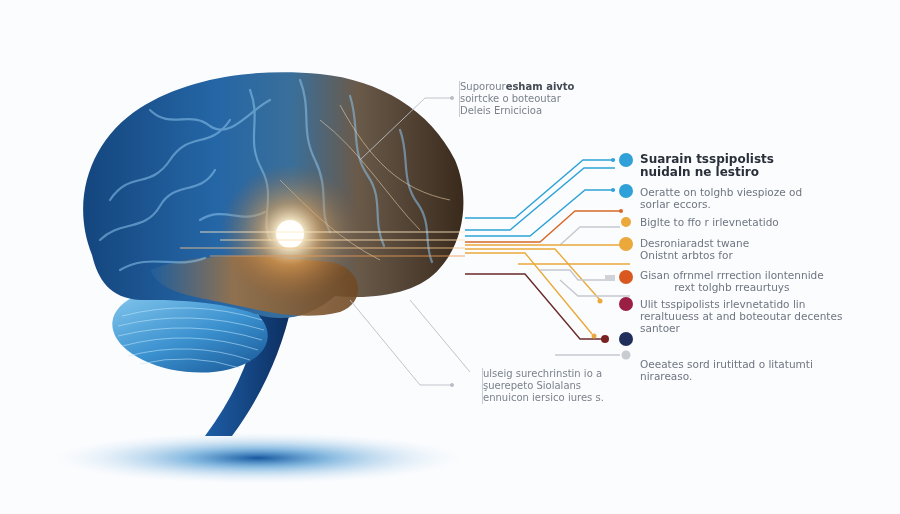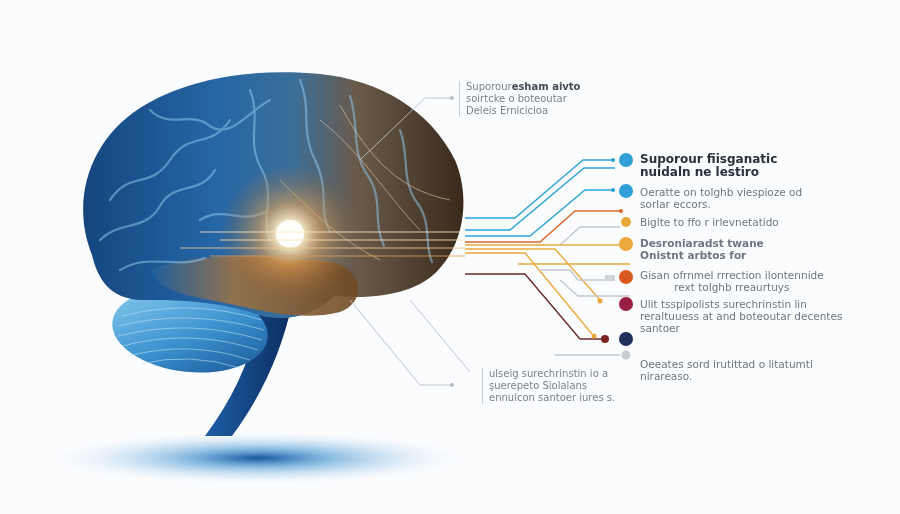--- a/index.html
+++ b/index.html
@@ -12,21 +12,21 @@
   .stage { position: absolute; left: 0; top: 0; width: 900px; height: 514px; }
   svg.art { position: absolute; left: 0; top: 0; }
   .label {
     position: absolute; font-size: 10.5px; line-height: 12px; color: #6f7580;
     white-space: nowrap;
   }
   .label .t { display: block; }
   .label.bold .t { color: #2a2f3a; font-weight: bold; font-size: 12px; line-height: 13px; }
   .callout {
     position: absolute; font-size: 10px; line-height: 12px; color: #7b818b;
-    border-left: 1px solid #c7ccd3; padding-left: 6px; white-space: nowrap;
+    border-left: 1px solid #c7ccd3; white-space: nowrap;
   }
   .callout .t { display: block; }
   .callout .t b { color: #444a55; font-weight: bold; }
 </style>
 </head>
 <body>
 
 <div class="stage">
 
   <svg class="art" width="900" height="514" viewBox="0 0 900 514">
@@ -160,44 +160,44 @@
 
   <div class="callout" style="left:459px; top:81px;">
     <span class="t"><span>Suporour</span><b>esham aivto</b></span>
     <span class="t">soirtcke o boteoutar</span>
     <span class="t">Deleis Ernicicioa</span>
   </div>
 
   <div class="callout" style="left:482px; top:368px;">
     <span class="t">ulseig surechrinstin io a</span>
     <span class="t">şuerepeto Siolalans</span>
-    <span class="t">ennuicon santoer iures s.</span>
+    <span class="t">ennuicon iersico iures s.</span>
   </div>
 
   <div class="label bold" style="left:640px; top:153px;">
-    <span class="t">Suporour fiisganatic</span>
+    <span class="t">Suarain tsspipolists</span>
     <span class="t">nuidaln ne lestiro</span>
   </div>
   <div class="label" style="left:640px; top:186px;">
     <span class="t">Oeratte on tolghb viespioze od</span>
     <span class="t">sorlar eccors.</span>
   </div>
   <div class="label" style="left:640px; top:216px;">
     <span class="t">Biglte to ffo r irlevnetatido</span>
   </div>
-  <div class="label" style="left:640px; top:237px;font-weight:bold;">
+  <div class="label" style="left:640px; top:237px;">
     <span class="t">Desroniaradst twane</span>
     <span class="t">Onistnt arbtos for</span>
   </div>
   <div class="label" style="left:640px; top:269px;text-align:center;">
     <span class="t">Gisan ofrnmel rrrection ilontennide</span>
     <span class="t">rext tolghb rreaurtuys</span>
   </div>
   <div class="label" style="left:640px; top:298px;">
-    <span class="t">Ulit tsspipolists surechrinstin lin</span>
+    <span class="t">Ulit tsspipolists irlevnetatido lin</span>
     <span class="t">reraltuuess at and boteoutar decentes</span>
     <span class="t">santoer</span>
   </div>
   <div class="label" style="left:640px; top:334px;margin-top:24px;">
     <span class="t">Oeeates sord irutittad o litatumti</span>
     <span class="t">nirareaso.</span>
   </div>
 
 </div>
 

